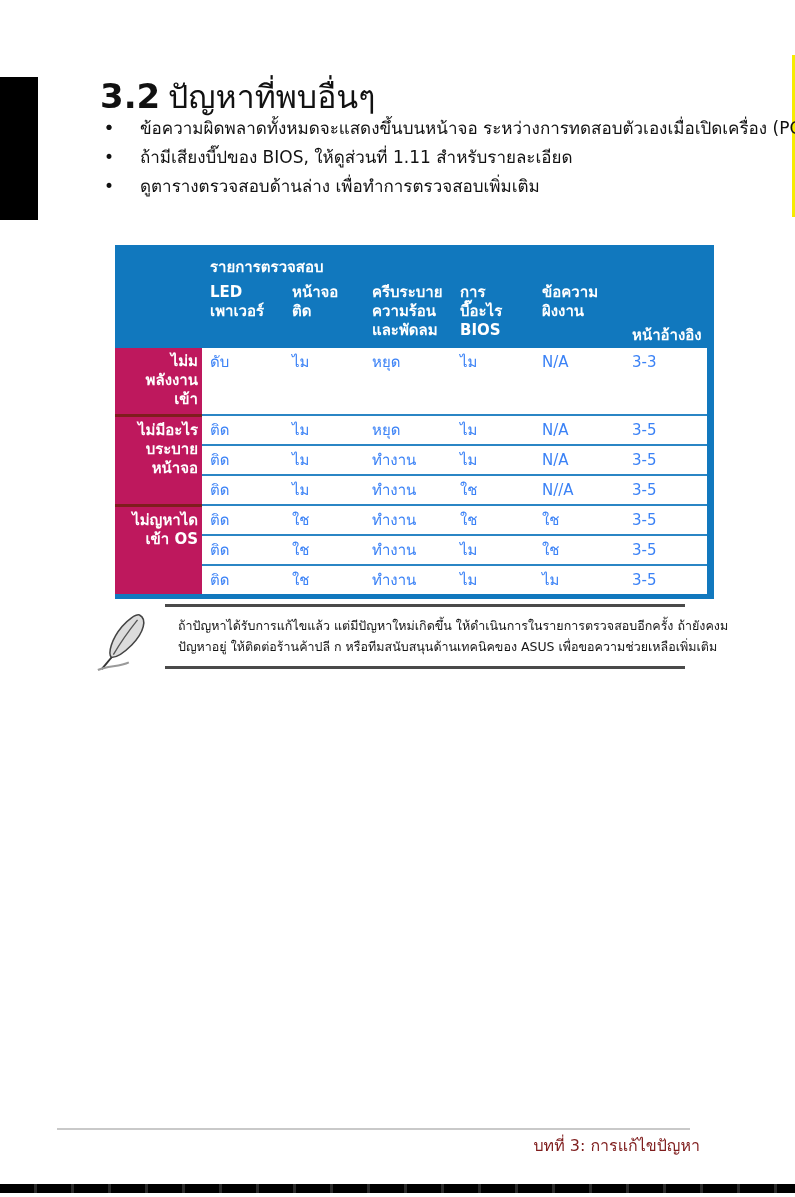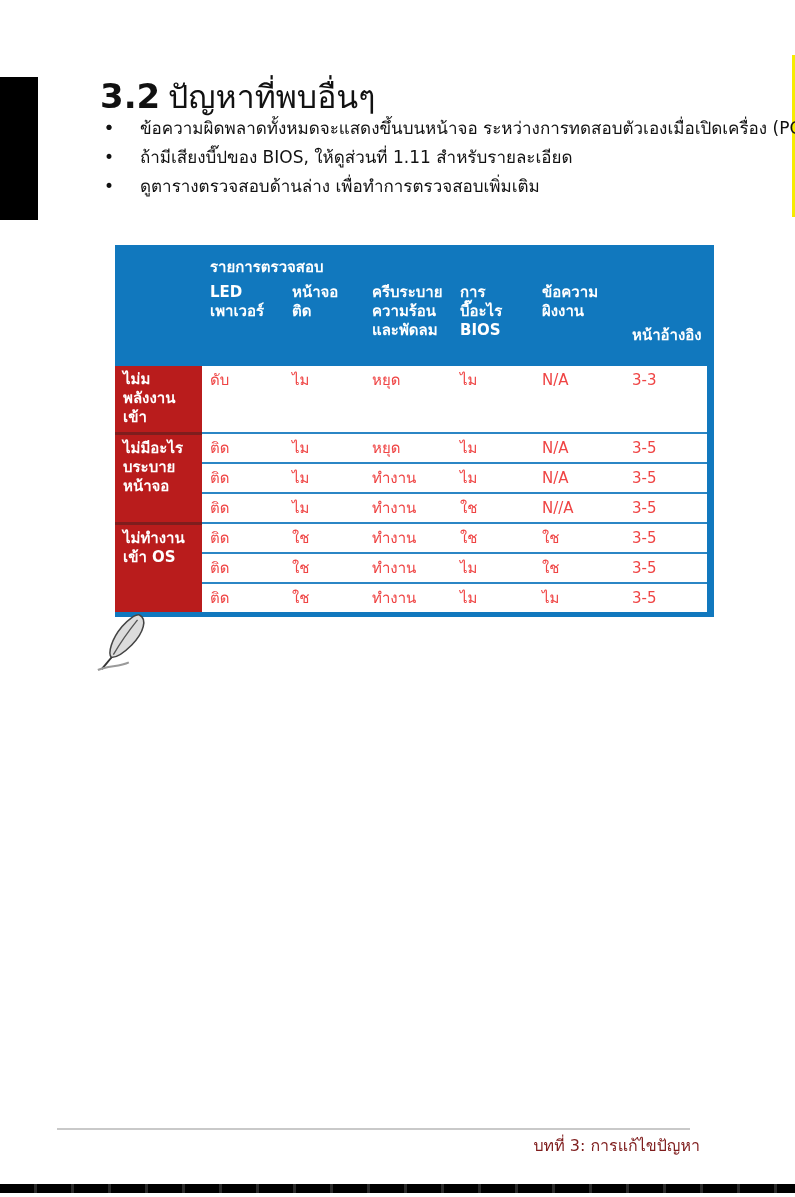--- a/index.html
+++ b/index.html
@@ -22,26 +22,26 @@
   .bullets li{position:relative;padding-left:40px;font-size:17px;line-height:29px;white-space:nowrap;}
   .bullets .dot{position:absolute;left:4px;top:0;font-size:17px;}
   
   .tbl-wrap{position:absolute;left:103px;top:245px;margin-left:12px;}
   table{border-collapse:collapse;table-layout:fixed;width:595px;
     border-right:7px solid #1178be;border-bottom:5px solid #1178be;}
   thead th{background:#1178be;color:#fff;font-weight:bold;text-align:left;
     padding:2px 4px 2px 8px;font-size:15px;}
   th.ttl{height:26px;vertical-align:bottom;padding-bottom:2px;padding-top:8px;}
   tr.cols th{vertical-align:top;height:62px;line-height:19px;padding-top:2px;}
-  tr.cols th.bottom{vertical-align:bottom;padding-bottom:21px;}
+  tr.cols th.bottom{vertical-align:bottom;padding-bottom:3px;}
   th .ln{display:block;}
-  tbody th.lbl{background:#b91c1c;color:#fff;font-weight:bold;text-align:left;
+  tbody th.lbl{background:#be185d;color:#fff;font-weight:bold;text-align:right;
     vertical-align:top;padding:4px 4px 3px 8px;font-size:15px;line-height:19px;}
   tbody th.lbl.sep{border-top:3px solid #7f1d1d;}
-  tbody td{font-size:15px;padding:4px 4px 4px 8px;vertical-align:top;color:#ef4444;line-height:20px;}
+  tbody td{font-size:15px;padding:4px 4px 4px 8px;vertical-align:top;color:#3b82f6;line-height:20px;}
   tbody tr.rsep td{border-top:2px solid #2b86c5;}
   tr.tall td{height:58px;}
   tr.short td{height:20px;}
   
   .note{position:absolute;left:95px;top:604px;width:590px;}
   .note-icon{position:absolute;left:0;top:8px;width:58px;height:62px;}
   .note-body{margin-left:70px;border-top:3px solid #4a4a4a;border-bottom:3px solid #4a4a4a;
     padding:9px 4px 9px 13px;font-size:12.5px;line-height:1.65;color:#161616;}
   .note-body .nl{display:block;white-space:nowrap;}
   
@@ -159,21 +159,21 @@
     <tr class="short rsep">
       <td>ติด</td>
       <td>ไม</td>
       <td>ทำงาน</td>
       <td>ใช</td>
       <td>N//A</td>
       <td>3-5</td>
     </tr>
     <tr class="short rsep">
       <th class="lbl sep" rowspan="3">
-        <span class="ln">ไม่ทำงาน</span>
+        <span class="ln">ไม่ญหาได</span>
         <span class="ln">เข้า OS</span>
       </th>
       <td>ติด</td>
       <td>ใช</td>
       <td>ทำงาน</td>
       <td>ใช</td>
       <td>ใช</td>
       <td>3-5</td>
     </tr>
     <tr class="short rsep">
@@ -196,18 +196,22 @@
 </table>
 </div>
 
 <div class="note">
   <svg class="note-icon" viewBox="0 0 60 64" xmlns="http://www.w3.org/2000/svg">
     <path d="M46 3 C54 7, 51 21, 38 34 C30 42, 22 47, 17 47 C13 43, 17 28, 28 15 C34 8, 42 2, 46 3 Z" fill="#dcdcdc" stroke="#444" stroke-width="1.6"></path>
     <path d="M44 8 C36 18, 26 32, 19 44" fill="none" stroke="#555" stroke-width="1.4"></path>
     <path d="M17 47 L7 59" fill="none" stroke="#333" stroke-width="2"></path>
     <path d="M3 60 C13 55, 25 57, 35 52" fill="none" stroke="#9a9a9a" stroke-width="2.2"></path>
   </svg>
+  <div class="note-body">
+    <span class="nl">ถ้าปัญหาได้รับการแก้ไขแล้ว แต่มีปัญหาใหม่เกิดขึ้น ให้ดำเนินการในรายการตรวจสอบอีกครั้ง ถ้ายังคงม</span>
+    <span class="nl">ปัญหาอยู่ ให้ติดต่อร้านค้าปลี ก หรือทีมสนับสนุนด้านเทคนิคของ ASUS เพื่อขอความช่วยเหลือเพิ่มเติม</span>
+  </div>
 </div>
 
 <div class="footer-rule"></div>
 <div class="footer-text">บทที่ 3: การแก้ไขปัญหา</div>
 
 <div class="bottom-edge"></div>
 
 </body></html>

